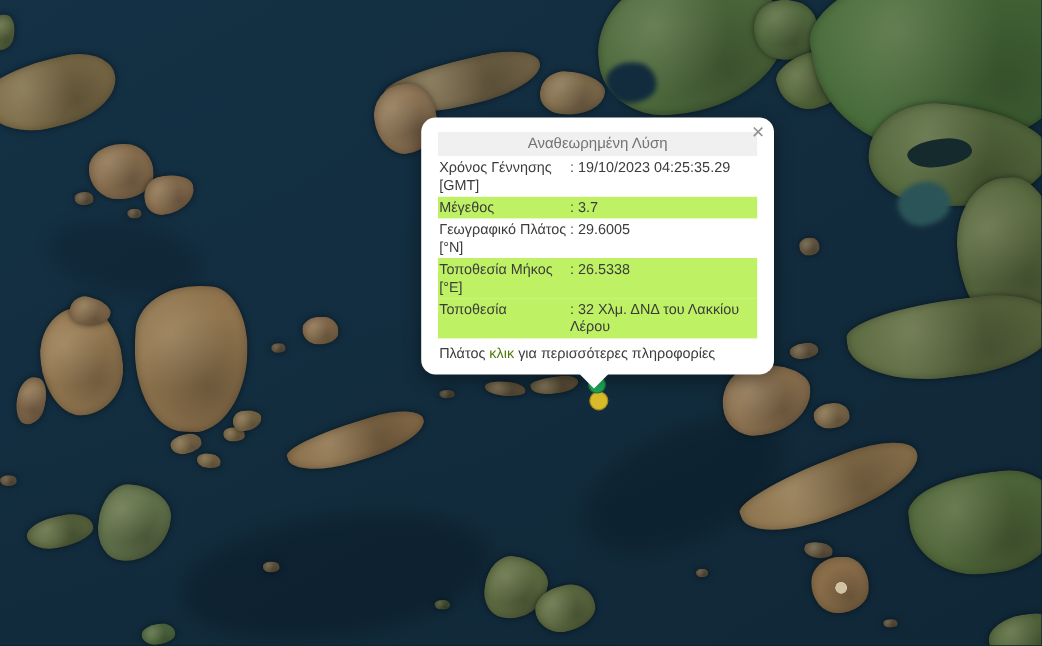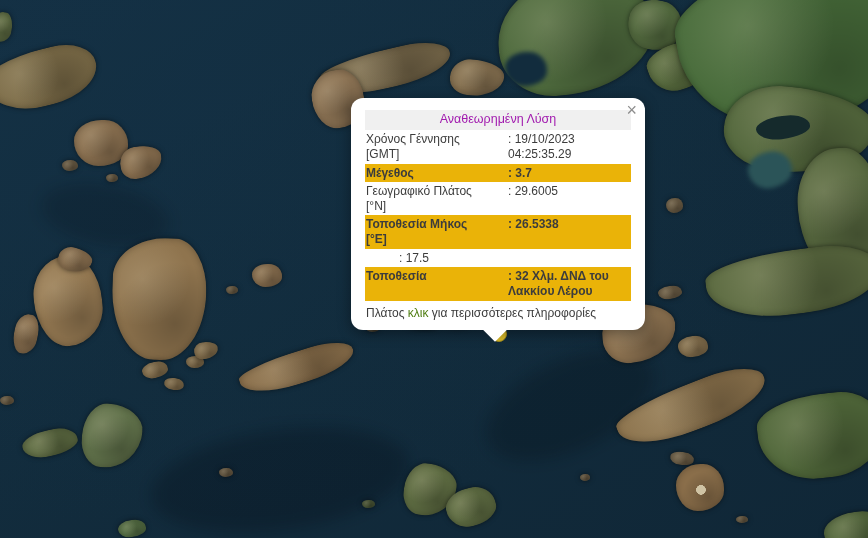--- a/index.html
+++ b/index.html
@@ -43,23 +43,23 @@
     position:absolute; top:3px; right:8px; z-index:2;
     font-size:18px; line-height:1; color:#8e8e8e; cursor:pointer;
     font-family:"Liberation Sans","DejaVu Sans",sans-serif;
   }
   .popup-content { position:relative; padding:12px 14px 9px 14px; }
   .popup-title {
     background:#f0f0f0; text-align:center; padding:2px 0 3px;
     font-size:12.5px;
   }
   .p-row { display:flex; }
-  .p-row.alt { background:#eab308;font-weight:bold; }
+  .p-row.alt { background:#bef264; }
   .p-label { flex:0 0 106px; padding:2px 2px 2px 1px; }
-  .p-value { flex:1; padding:2px 1px;margin-left:33px; }
+  .p-value { flex:1; padding:2px 1px; }
   .popup-footer { margin-top:4px; padding:1px; }
   .popup-footer a { text-decoration:none; cursor:pointer; }
 </style>
 </head>
 <body>
 
 <div class="stage">
 
   <div class="shade" style="left:150px;top:430px;width:260px;height:100px;background:rgba(3,14,23,.30);transform:rotate(-8deg)"></div>
   <div class="shade" style="left:480px;top:360px;width:180px;height:90px;background:rgba(3,14,23,.28);transform:rotate(-25deg)"></div>
@@ -122,40 +122,39 @@
   <div class="isl" style="left:580px;top:474px;width:10px;height:7px;background-color:#6f6048"></div>
   <div class="isl" style="left:736px;top:516px;width:12px;height:7px;background-color:#6f6048"></div>
 
   <div class="marker" style="left:491px;top:326px;width:16px;height:16px;background:#d9ba2b;border:1.5px solid #a28b1e;z-index:5"></div>
   <div class="marker" style="left:490px;top:313px;width:15px;height:15px;background:#1ea355;border:1.5px solid #117a3f;z-index:6"></div>
 
   <div class="popup">
     <div class="popup-tail"></div>
     <span class="popup-close">×</span>
     <div class="popup-content">
-      <div class="popup-title" style="color:#a21caf">Αναθεωρημένη Λύση</div>
+      <div class="popup-title" style="color:#737373">Αναθεωρημένη Λύση</div>
 
       <div class="p-row">
         <div class="p-label">Χρόνος Γέννησης [GMT]</div>
         <div class="p-value">: 19/10/2023 04:25:35.29</div>
       </div>
       <div class="p-row alt">
         <div class="p-label">Μέγεθος</div>
         <div class="p-value">: 3.7</div>
       </div>
       <div class="p-row">
         <div class="p-label">Γεωγραφικό Πλάτος [°N]</div>
         <div class="p-value">: 29.6005</div>
       </div>
       <div class="p-row alt">
         <div class="p-label">Τοποθεσία Μήκος [°E]</div>
         <div class="p-value">: 26.5338</div>
       </div>
       <div class="p-row">
-        <div class="p-value">: 17.5</div>
       </div>
       <div class="p-row alt">
         <div class="p-label">Τοποθεσία</div>
         <div class="p-value">: 32 Χλμ. ΔΝΔ του Λακκίου Λέρου</div>
       </div>
 
       <div class="popup-footer">
         <span>Πλάτος </span><a style="color:#4d7c0f">κλικ</a><span> για περισσότερες πληροφορίες</span>
       </div>
     </div>

